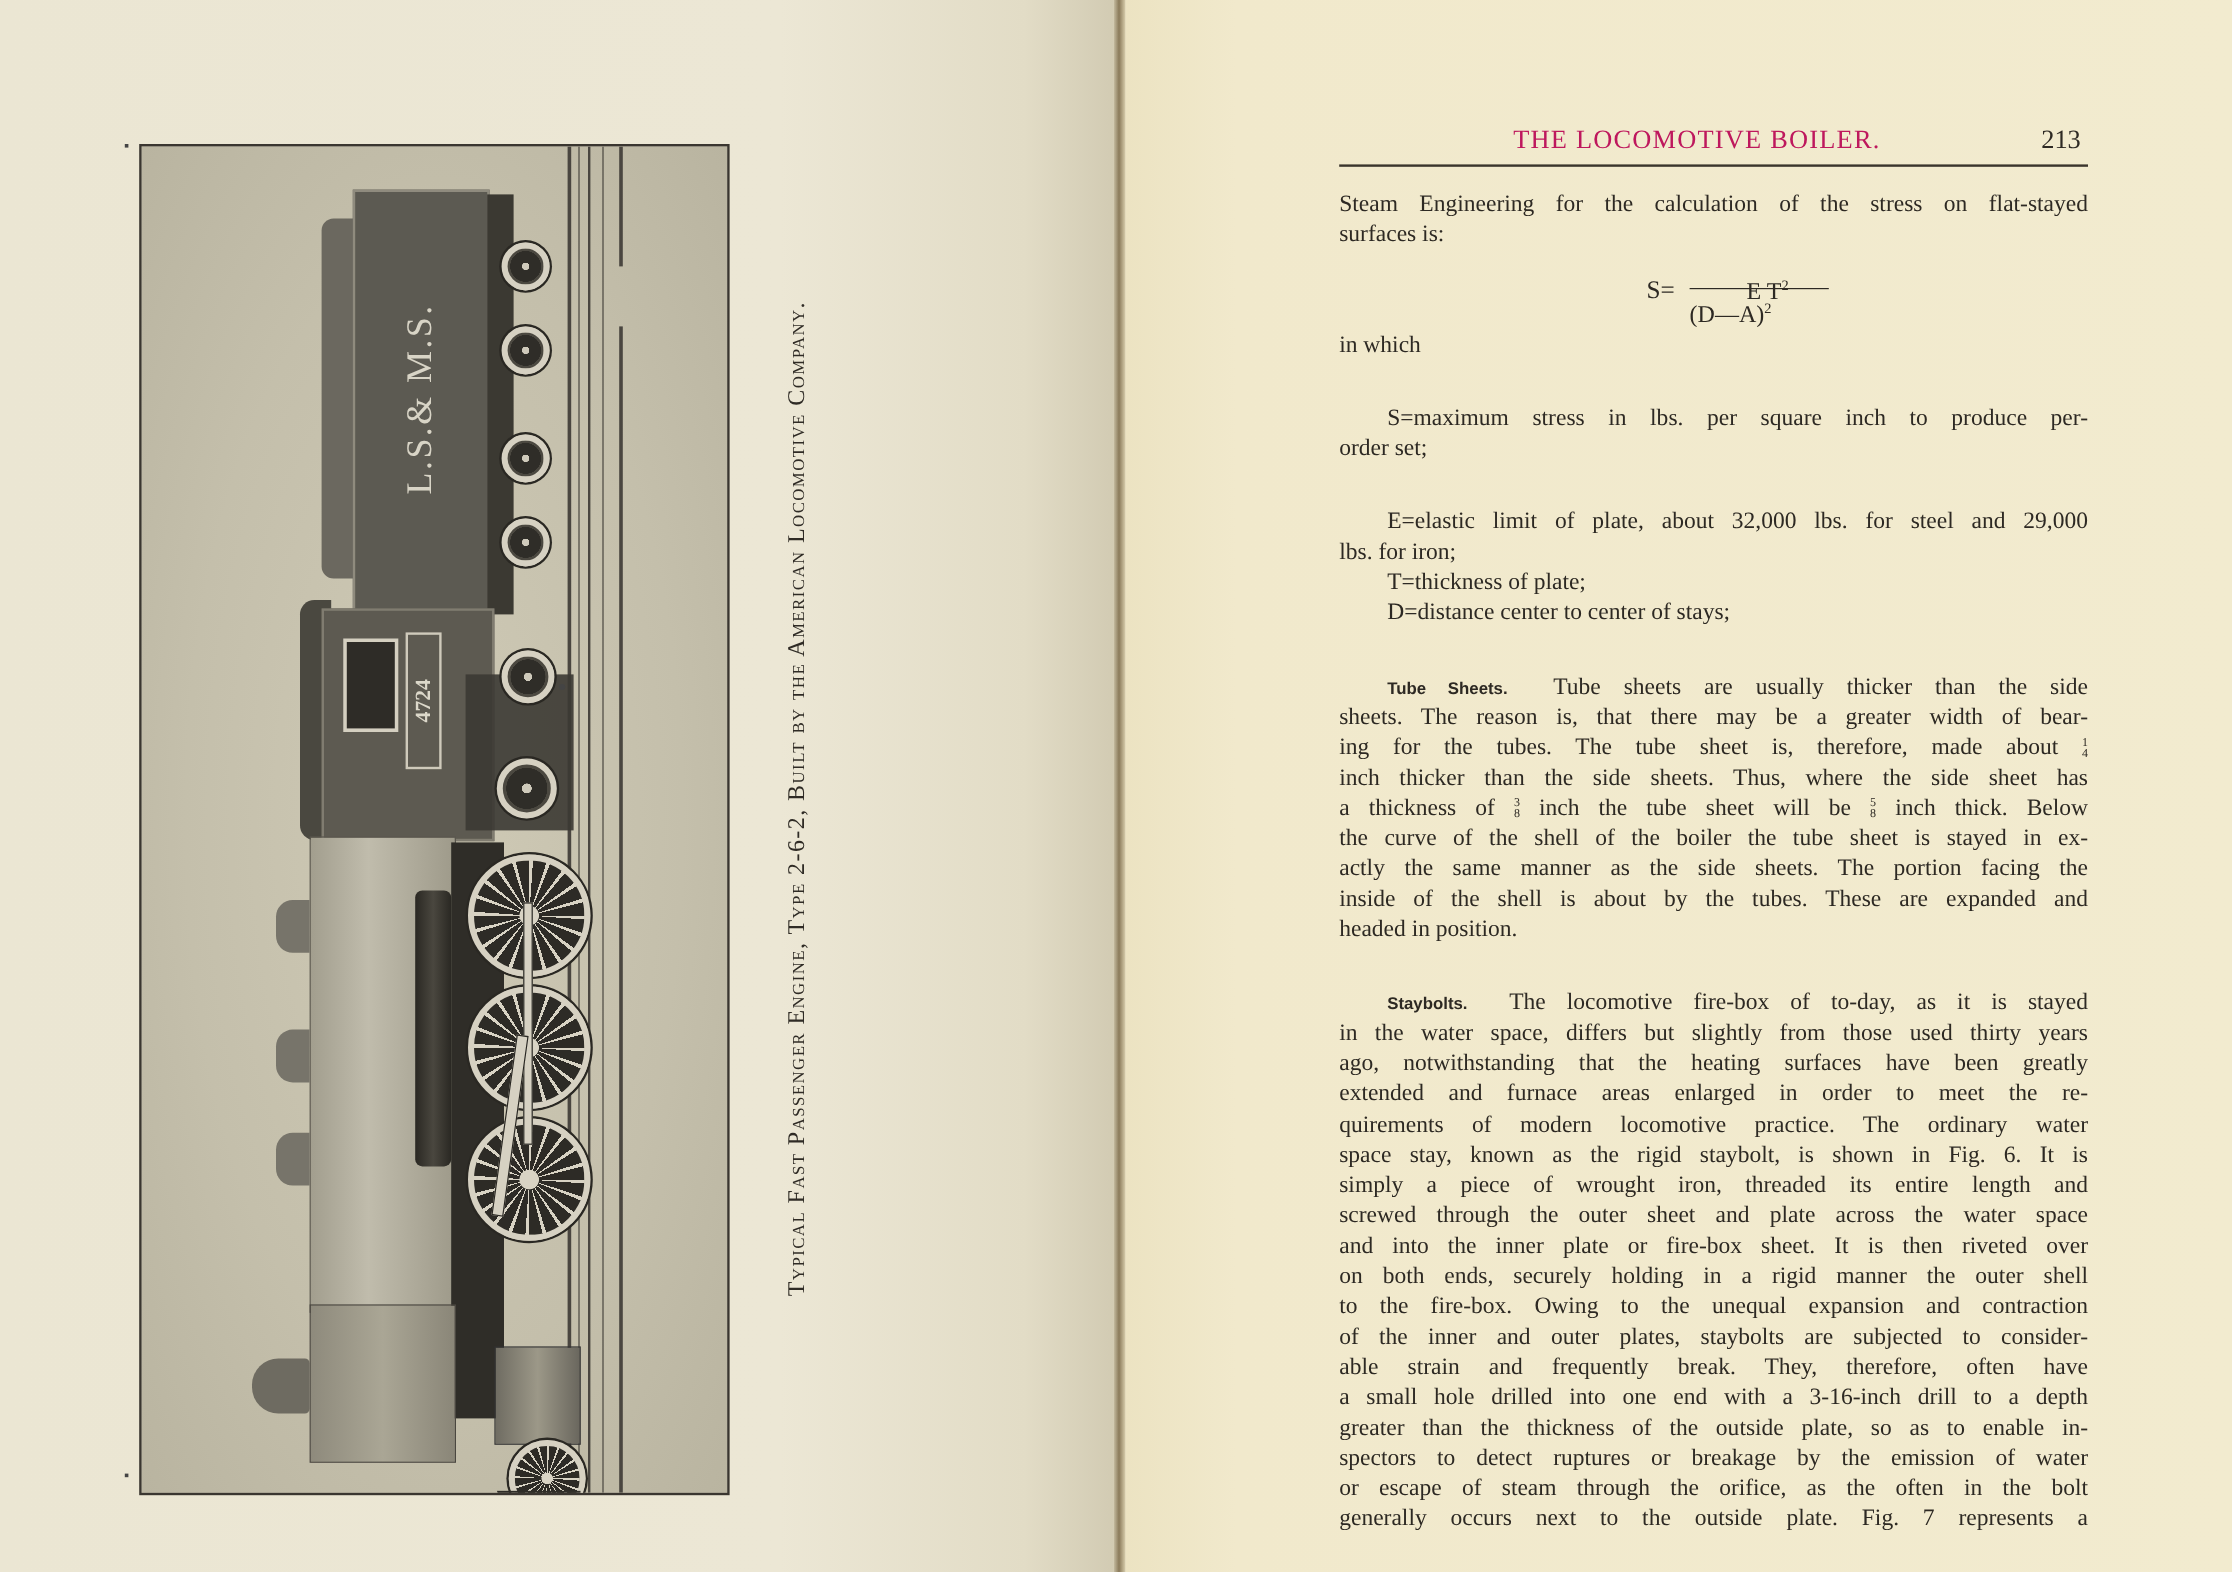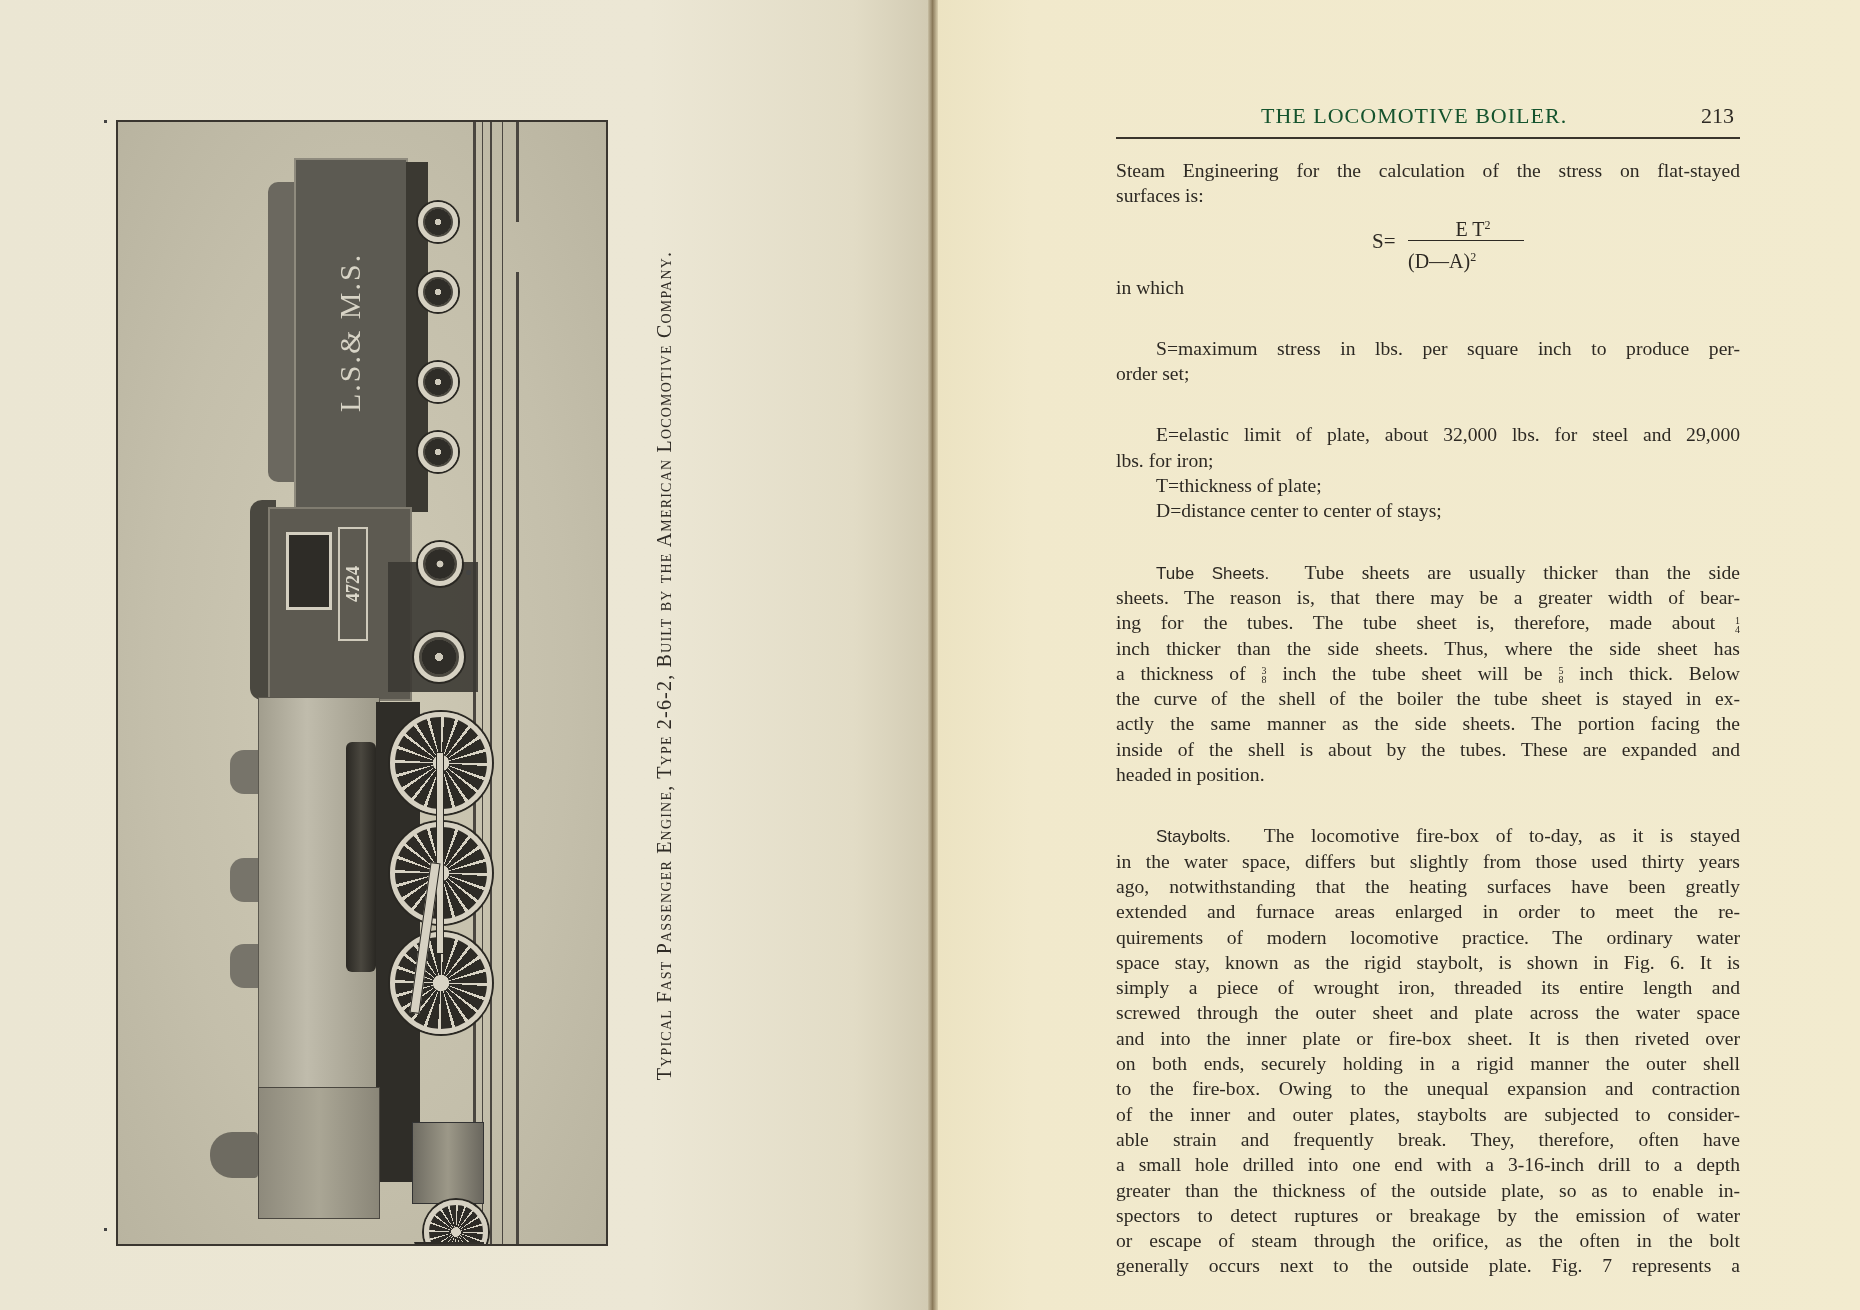--- a/index.html
+++ b/index.html
@@ -130,40 +130,40 @@
     color: #2f2b25;
   }
   .stray-dot { position: absolute; width: 3px; height: 3px; background: #444; }
 
   
   .header {
     position: absolute; left: 1116px; top: 103px; width: 624px; height: 34px;
     border-bottom: 2px solid #3a352c;
   }
   .running-head {
-    position: absolute; left: 145px; top: 0; font-size: 22px; letter-spacing: 1px; color: #14532d;
+    position: absolute; left: 145px; top: 0; font-size: 22px; letter-spacing: 1px; color: #be185d;
   }
   .page-number { position: absolute; right: 6px; top: 0; font-size: 22px; color: #2e2a24; }
   .body-text {
     position: absolute; left: 1116px; top: 158px; width: 624px;
     font-size: 19.6px; line-height: 25.3px; color: #2d2923;
   }
   .line { display: block; white-space: nowrap; text-align: justify; text-align-last: justify; height: 25.3px; }
   .line.last { text-align-last: left; }
   .line.indent { padding-left: 40px; margin-top: 36px; }
   .line.def { padding-left: 40px; text-align-last: left; }
   .formula {
     position: relative; height: 66px; margin: 0;
   }
   .formula .lhs { position: absolute; left: 256px; top: 20px; font-size: 21px; }
-  .formula .num { position: absolute; left: 312px; top: 4px; width: 90px; text-align: center; font-size: 20px; }
+  .formula .num { position: absolute; left: 312px; top: 17px; width: 90px; text-align: center; font-size: 20px; }
   .formula .bar { position: absolute; left: 292px; top: 31px; width: 116px; height: 1px; background: #2d2923; }
   .formula .den { position: absolute; left: 292px; top: 36px; width: 116px; text-align: left; font-size: 20px; }
   sup { font-size: 12px; vertical-align: 7px; }
-  .runin { font-family: "Liberation Sans", "DejaVu Sans", sans-serif; font-weight: normal; font-size: 17px; }
+  .runin { font-family: "Liberation Sans", "DejaVu Sans", sans-serif; font-weight: bold; font-size: 14px; }
   .frac { display: inline-block; font-size: 10px; line-height: 9px; vertical-align: middle; text-align: center; }
   .frac i { display: block; font-style: normal; }
 </style>
 </head>
 <body>
 
 <div class="spread">
 
   <div class="page-left">
     <div class="stray-dot" style="left:104px;top:120px;"></div>

